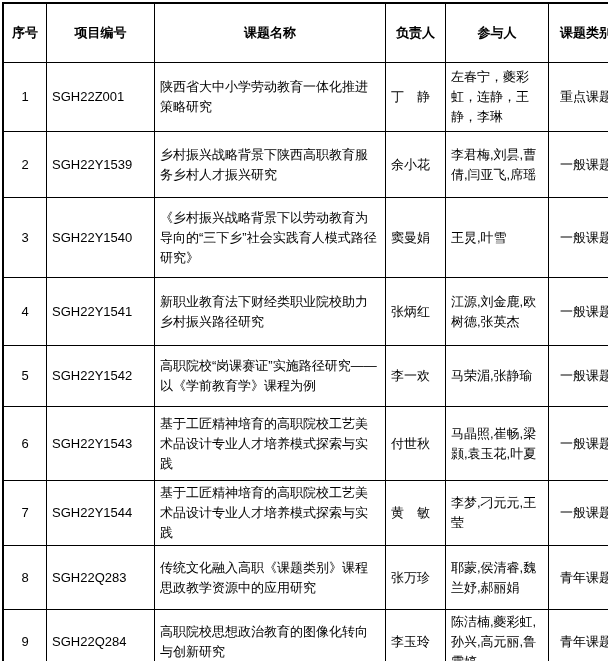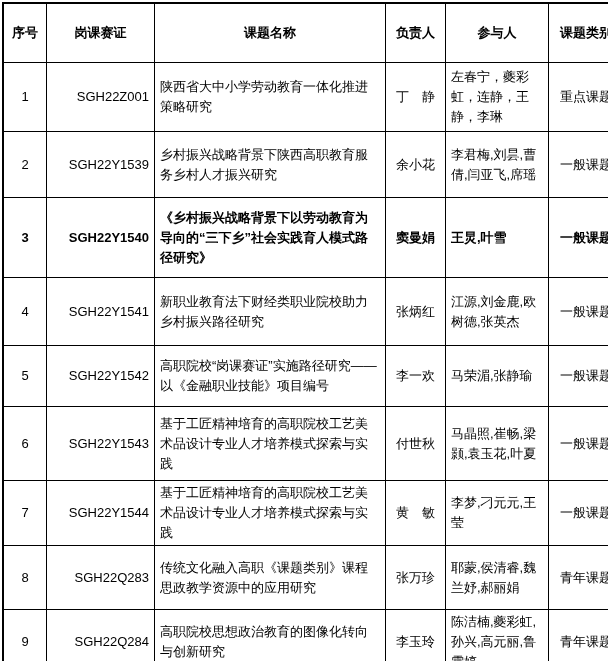--- a/index.html
+++ b/index.html
@@ -32,44 +32,44 @@
     padding: 2px 5px;
   }
   table.projects th {
     font-weight: bold;
     text-align: center;
     height: 54px;
     padding: 2px 2px;
   }
   
   .col-index        { width: 38px;  text-align: center; }
-  .col-project_id   { width: 103px; text-align: right; }
+  .col-project_id   { width: 103px; text-align: left; }
   .col-title        { width: 226px; text-align: left; margin-left: 13px; }
-  .col-leader       { width: 55px;  text-align: center; }
+  .col-leader       { width: 55px;  }
   .col-participants { width: 98px;  text-align: left; margin-left: 40px; }
   .col-category     { width: 70px;  text-align: center; padding: 2px 2px; }
   
   tbody tr:nth-child(1) td { height: 64px; }
   tbody tr:nth-child(2) td { height: 61px; }
-  tbody tr:nth-child(3) td { height: 75px; font-weight: bold; }
+  tbody tr:nth-child(3) td { height: 75px; }
   tbody tr:nth-child(4) td { height: 63px; }
   tbody tr:nth-child(5) td { height: 56px; }
   tbody tr:nth-child(6) td { height: 69px; }
   tbody tr:nth-child(7) td { height: 51px; }
   tbody tr:nth-child(8) td { height: 59px; }
   tbody tr:nth-child(9) td { height: 56px; }
 </style>
 </head>
 <body>
 
 <table class="projects">
   <thead>
     <tr id="head-row">
         <th class="col-index">序号</th>
-        <th class="col-project_id">岗课赛证</th>
+        <th class="col-project_id">项目编号</th>
         <th class="col-title">课题名称</th>
         <th class="col-leader">负责人</th>
         <th class="col-participants">参与人</th>
         <th class="col-category">课题类别</th>
       </tr>
   </thead>
   <tbody id="table-body">
       <tr>
         <td class="col-index">1</td>
         <td class="col-project_id">SGH22Z001</td>
@@ -98,21 +98,21 @@
         <td class="col-index">4</td>
         <td class="col-project_id">SGH22Y1541</td>
         <td class="col-title">新职业教育法下财经类职业院校助力乡村振兴路径研究</td>
         <td class="col-leader">张炳红</td>
         <td class="col-participants">江源,刘金鹿,欧树德,张英杰</td>
         <td class="col-category">一般课题</td>
       </tr>
       <tr>
         <td class="col-index">5</td>
         <td class="col-project_id">SGH22Y1542</td>
-        <td class="col-title">高职院校“岗课赛证”实施路径研究——以《金融职业技能》项目编号</td>
+        <td class="col-title">高职院校“岗课赛证”实施路径研究——以《学前教育学》课程为例</td>
         <td class="col-leader">李一欢</td>
         <td class="col-participants">马荣湄,张静瑜</td>
         <td class="col-category">一般课题</td>
       </tr>
       <tr>
         <td class="col-index">6</td>
         <td class="col-project_id">SGH22Y1543</td>
         <td class="col-title">基于工匠精神培育的高职院校工艺美术品设计专业人才培养模式探索与实践</td>
         <td class="col-leader">付世秋</td>
         <td class="col-participants">马晶照,崔畅,梁颢,袁玉花,叶夏</td>

